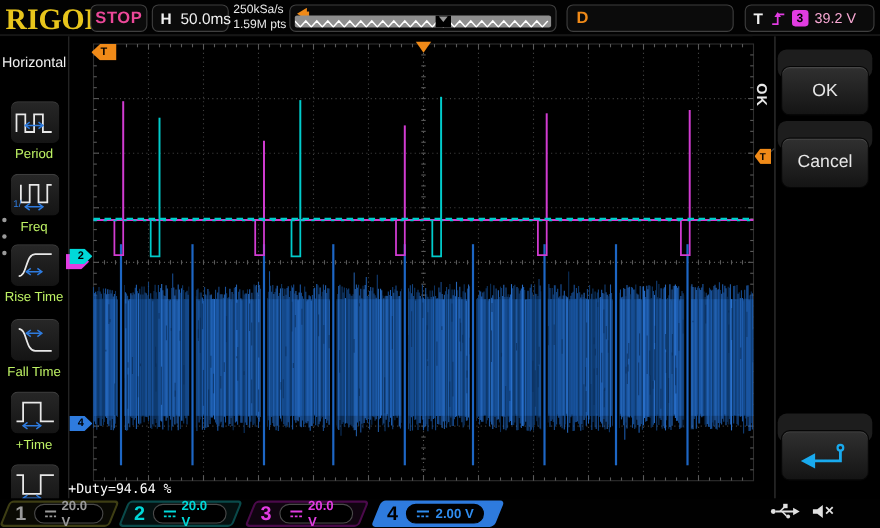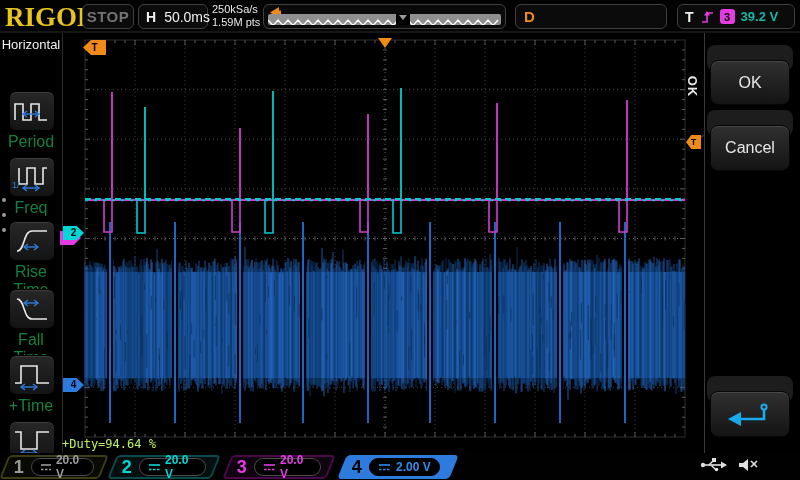--- a/index.html
+++ b/index.html
@@ -8,50 +8,50 @@
             font-family:"Liberation Sans", sans-serif; }
 
   
   #topbar { position:absolute; left:0; top:0; width:800px; height:33px; background:#020202;
             border-bottom:2px solid #161616; }
   .logo { position:absolute; left:5px; top:2px; font-family:"Liberation Serif", serif;
           font-weight:bold; font-size:27px; color:#e8c51c; letter-spacing:0px; }
   .tb-box { position:absolute; top:4px; height:25px; border:1px solid #3f3f3f; border-radius:6px;
             background:#0b0b0b; display:flex; align-items:center; }
   #stop-box { left:82px; width:52px; justify-content:center; }
-  #stop-box span { color:#737373; font-weight:bold; font-size:15px; letter-spacing:.5px; }
+  #stop-box span { color:#ec4899; font-weight:bold; font-size:15px; letter-spacing:.5px; }
   #h-box { left:138px; width:70px; padding:0 7px; gap:8px; }
   #h-box .hlbl { color:#f0f0f0; font-weight:bold; font-size:14px; }
   #h-box .hval { color:#f0f0f0; font-size:14px; }
   #acq { position:absolute; left:212px; top:3px; color:#e8e8e8; font-size:11px; line-height:13px; }
   #posbar { left:263px; width:243px; background:#0a0a0a; }
   #posbar .graybar { position:absolute; left:4px; bottom:3px; width:233px; height:11px;
                      background:#8f8f8f; border-radius:2px; overflow:hidden; }
   #posbar .notch { position:absolute; left:128px; top:0; width:14px; height:11px; background:#000; }
   #posbar .notch::after { content:""; position:absolute; left:3px; top:1px; width:0; height:0;
        border-left:4px solid transparent; border-right:4px solid transparent; border-top:5px solid #9a9a9a; }
   #posbar .posarrow { position:absolute; left:4px; top:2px; }
   #d-box { left:515px; width:152px; padding:0 8px; gap:10px; }
   #d-box .dlbl { color:#f08a18; font-weight:bold; font-size:15px; }
   #d-box .dval { color:#f0f0f0; font-size:14px; font-family:"DejaVu Sans Mono", monospace; flex:1; text-align:center; }
   #t-box { left:677px; width:118px; padding:0 7px; gap:6px; }
   #t-box .tlbl { color:#f0f0f0; font-weight:bold; font-size:14px; }
   .trig-src-badge { width:15px; height:15px; background:#e23ce2; border-radius:3px; color:#000;
                     font-weight:bold; font-size:11px; display:flex; align-items:center; justify-content:center; }
-  #t-box .tlevel { color:#14b8a6; font-weight:bold; font-size:13px; }
+  #t-box .tlevel { color:#f9a8d4; font-weight:normal; font-size:13px; }
 
   
   #leftmenu { position:absolute; left:0; top:33px; width:63px; height:422px;
               border-right:1px solid #2c2c2c; background:#000; }
-  #leftmenu .title { color:#f0f0f0; font-size:13px; text-align:center; padding-top:4px; }
+  #leftmenu .title { color:#f0f0f0; font-size:13px; text-align:center; padding-top:16px; }
   .lm-item { position:absolute; left:0; width:63px; text-align:center; }
   .lm-btn { position:absolute; left:9px; top:0; width:46px; height:40px;
             background:linear-gradient(#272727,#141414); border:1px solid #000; border-radius:7px;
             box-shadow:inset 0 1px 0 #3d3d3d; display:flex; align-items:center; justify-content:center; }
-  .lm-label { position:absolute; top:42px; width:62px; color:#15803d; font-size:16px; }
+  .lm-label { position:absolute; top:42px; width:62px; color:#bef264; font-size:12px; }
   .scroll-dots { position:absolute; left:2px; top:165px; display:flex; flex-direction:column; gap:11px; }
   .scroll-dots i { width:4px; height:4px; border-radius:50%; background:#9a9a9a; }
 
   
   #rightmenu { position:absolute; left:684px; top:33px; width:116px; height:422px; background:#000; }
   #menu-divider { position:absolute; left:20px; top:0; width:1px; height:422px; background:#3a3a3a; }
   .menu-tab { position:absolute; left:0px; top:30px; width:18px; height:46px;
               display:flex; align-items:center; justify-content:center; }
   .menu-tab span { transform:rotate(90deg); color:#e8e8e8; font-size:13px; font-weight:600; letter-spacing:1px; }
   .rkey { position:absolute; left:26px; width:80px; }
@@ -69,21 +69,21 @@
              text-align:center; clip-path:polygon(0 0,65% 0,100% 50%,65% 100%,0 100%); width:21px; height:14px; }
   .lmarker { clip-path:polygon(100% 0,35% 0,0 50%,35% 100%,100% 100%); }
   #mk-ch2 { left:63px; top:226px; background:#00d8d8; z-index:4; }
   #mk-ch3 { left:60px; top:231px; background:#e23ce2; z-index:3; }
   #mk-ch4 { left:63px; top:378px; background:#2e7bde; z-index:4; }
   #mk-trig-right { left:686px; top:135px; width:15px; height:14px; background:#f08a18; font-size:9px; z-index:4; }
   #mk-trig-topleft { left:83px; top:40px; width:23px; height:15px; background:#f08a18; line-height:15px; z-index:4; }
   #mk-delay { position:absolute; left:378px; top:38px; width:0; height:0; z-index:4;
               border-left:7px solid transparent; border-right:7px solid transparent; border-top:10px solid #f08a18; }
 
-  #duty-label { position:absolute; left:62px; top:437px; color:#bef264; font-size:12px;
+  #duty-label { position:absolute; left:62px; top:437px; color:#ffffff; font-size:12px;
                 font-family:"DejaVu Sans Mono", monospace; z-index:5; }
 
   #wave-layer { position:absolute; left:0; top:0; z-index:1; pointer-events:none; }
 
   
   #bottombar { position:absolute; left:0; top:453px; width:800px; height:27px; background:#010101; }
   .chblock { position:absolute; top:2px; height:24px; transform:skewX(-22deg);
              border:2px solid var(--bc); background:var(--bg); border-radius:4px;
              display:flex; align-items:center; padding:0 8px; gap:7px; }
   .chblock .num { transform:skewX(22deg); font-weight:bold; font-size:18px; color:var(--fg); }

